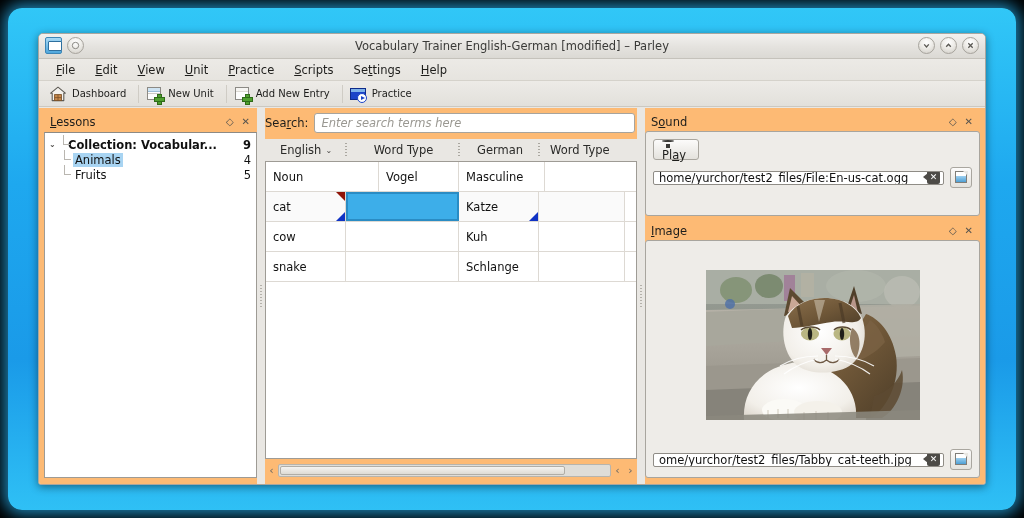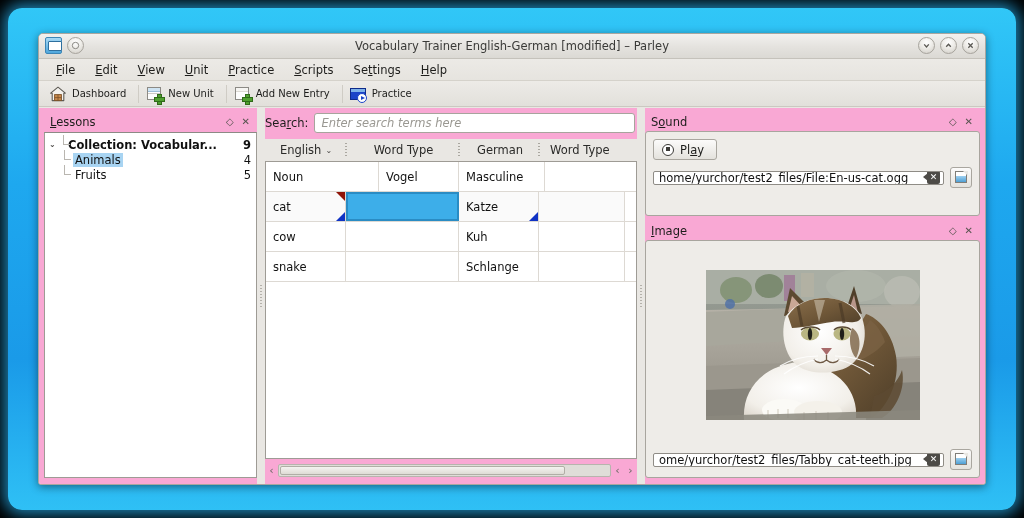--- a/index.html
+++ b/index.html
@@ -121,21 +121,21 @@
     background:#fff; border:1.5px solid #1b44c8;
   }
   .ico-practice .play::after{
     content:""; position:absolute; left:3px; top:2px;
     border-left:4px solid #1b44c8; border-top:2.5px solid transparent; border-bottom:2.5px solid transparent;
   }
 
   
   #body {
     position:absolute; left:0; right:0; top:74px; bottom:0;
-    display:flex; background:#f9a8d4;
+    display:flex; background:#fdba74;
   }
   .splitter {
     width:8px; flex:none; position:relative;
     background:#e9e7e3;
   }
   .splitter .grip{
     position:absolute; left:3px; top:50%; transform:translateY(-50%);
     width:2px; height:22px;
     background:repeating-linear-gradient(180deg,#b4b1aa 0 1px,transparent 1px 3px);
   }
@@ -245,25 +245,25 @@
   .rpanel-body {
     background:#eeece8; border:1px solid #a8a59e; border-radius:3px;
     padding:7px; display:flex; flex-direction:column; gap:7px; min-height:0;
   }
   #sound-panel .rpanel-body { height:85px; }
   #image-panel { flex:1; min-height:0; }
   #image-panel .rpanel-body { flex:1; min-height:0; }
 
   .play-btn {
     align-self:flex-start;
-    display:flex; align-items:center; gap:6px;
+    display:flex; align-items:flex-start; gap:6px;
     height:21px; padding:0 12px 0 8px;
     background:linear-gradient(180deg,#fcfbfa,#e4e2dd);
     border:1px solid #a9a69f; border-radius:3px;
-    font-size:11.5px; color:#1d1d1b; cursor:default;
+    font-size:11.5px; color:#1d1d1b; cursor:default;flex-direction:column;
   }
   .play-btn u { text-decoration:underline; }
   .play-glyph{
     width:12px;height:12px;border-radius:50%;
     border:1.5px solid #3b3a37; position:relative; background:#fff;
   }
   .play-glyph::after{
     content:""; position:absolute; left:2.5px; top:2.5px; width:4px; height:4px; background:#3b3a37;
   }
 

